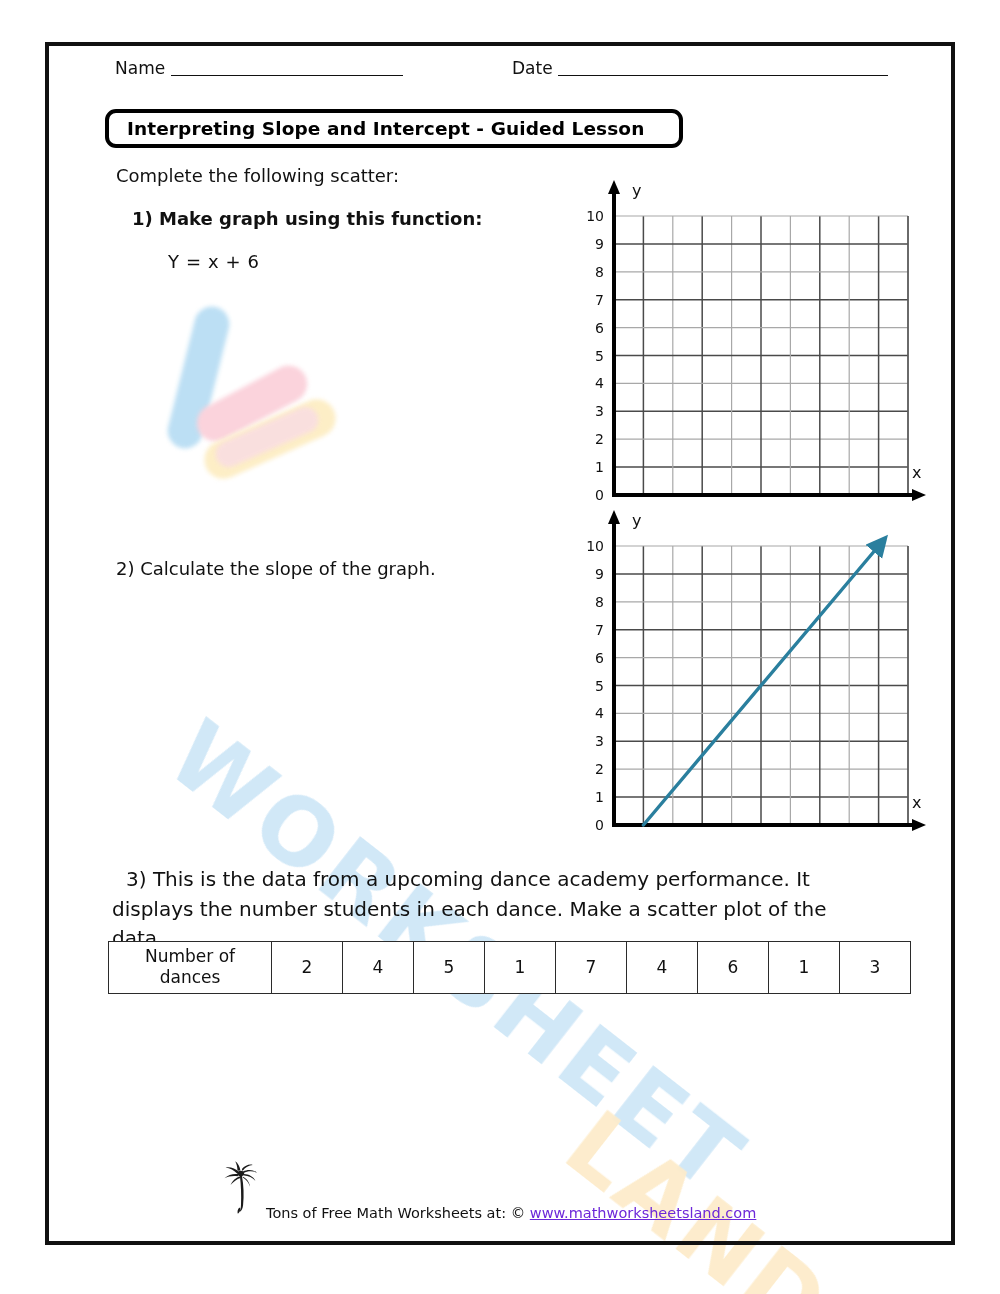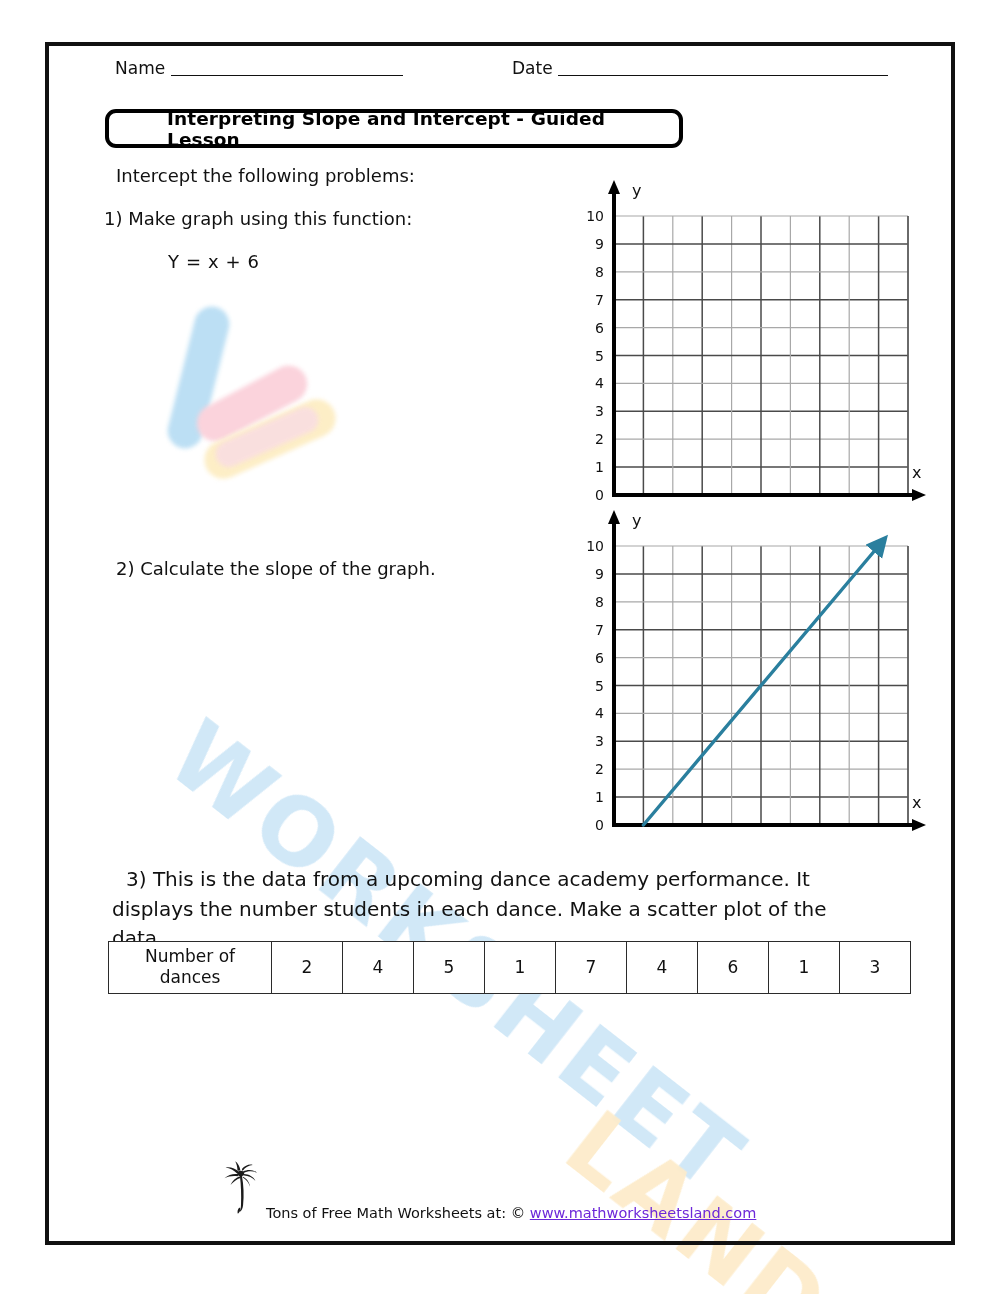--- a/index.html
+++ b/index.html
@@ -129,39 +129,38 @@
     left: 105px;
     top: 109px;
     width: 578px;
     height: 39px;
     border: 4px solid #000;
     border-radius: 11px;
     box-sizing: border-box;
     display: flex;
     align-items: center;
     background: #fff;
-    padding-left: 40px;
   }
   #title-text {
     font-size: 18.5px;
     font-weight: 700;
     color: #000;
     padding-left: 18px;
     letter-spacing: .1px;
   }
 
   
   .body-text {
     position: absolute;
     font-size: 18px;
     color: #111;
     line-height: 1.42;
   }
   #instructions { left: 116px; top: 163px; }
-  #p1-text      { left: 104px; top: 206px; }
+  #p1-text      { left: 132px; top: 206px; font-weight: bold; }
   #p1-function  { left: 168px; top: 249px; font-size: 18px; letter-spacing: .6px;}
   #p2-text      { left: 116px; top: 556px; }
   #p3-text {
     left: 112px;
     top: 865px;
     width: 760px;
     font-size: 20px;
     line-height: 1.48;
   }
   #p3-line1 { display: block; padding-left: 14px; }
@@ -244,21 +243,21 @@
       <span class="nd-group" id="date-group">
         <span class="nd-label">Date</span>
         <span class="nd-rule" id="date-rule"></span>
       </span>
     </div>
 
     <div id="title-box">
       <span id="title-text">Interpreting Slope and Intercept - Guided Lesson</span>
     </div>
 
-    <div class="body-text" id="instructions">Intercept the following problems:</div>
+    <div class="body-text" id="instructions">Complete the following scatter:</div>
 
     <div class="body-text" id="p1-text">1) Make graph using this function:</div>
     <div class="body-text" id="p1-function">Y = x + 6</div>
 
     <div class="body-text" id="p2-text">2) Calculate the slope of the graph.</div>
 
     <div class="graph" id="graph-1">
       <svg width="360" height="325" viewBox="0 0 360 325" xmlns="http://www.w3.org/2000/svg">
 
         <g id="g1-grid">

